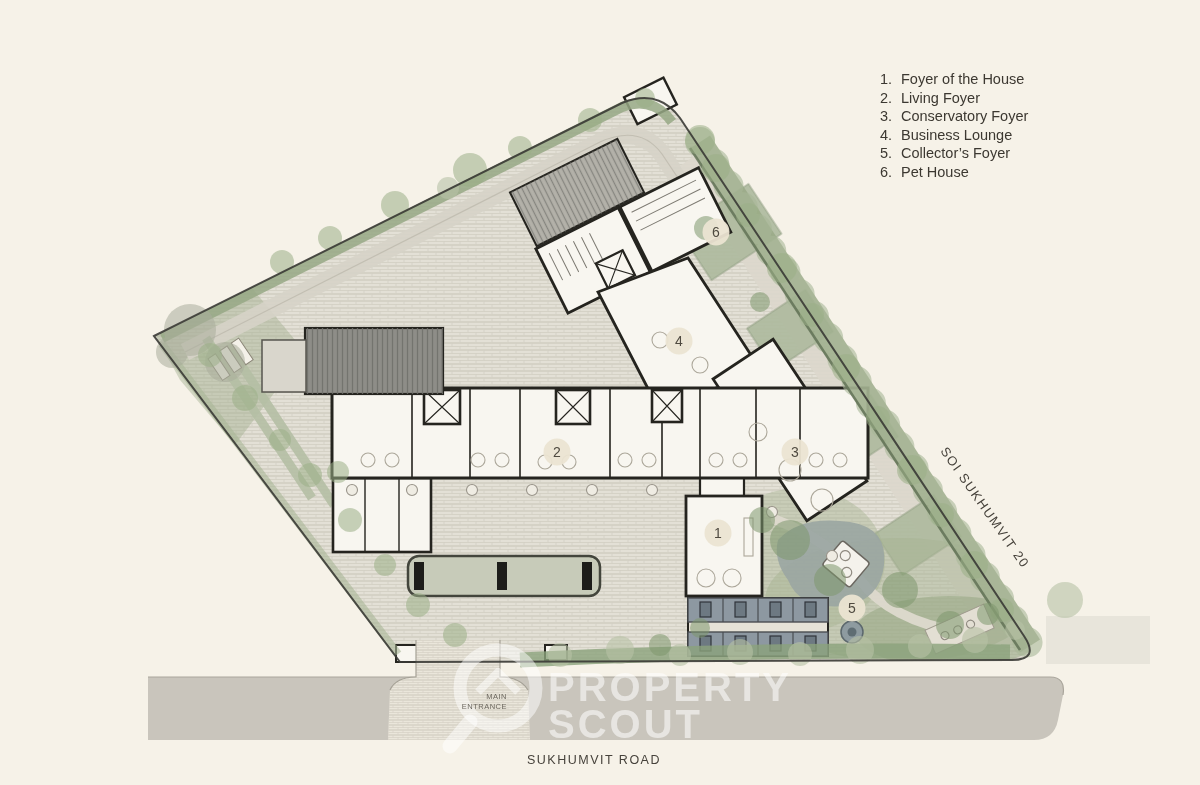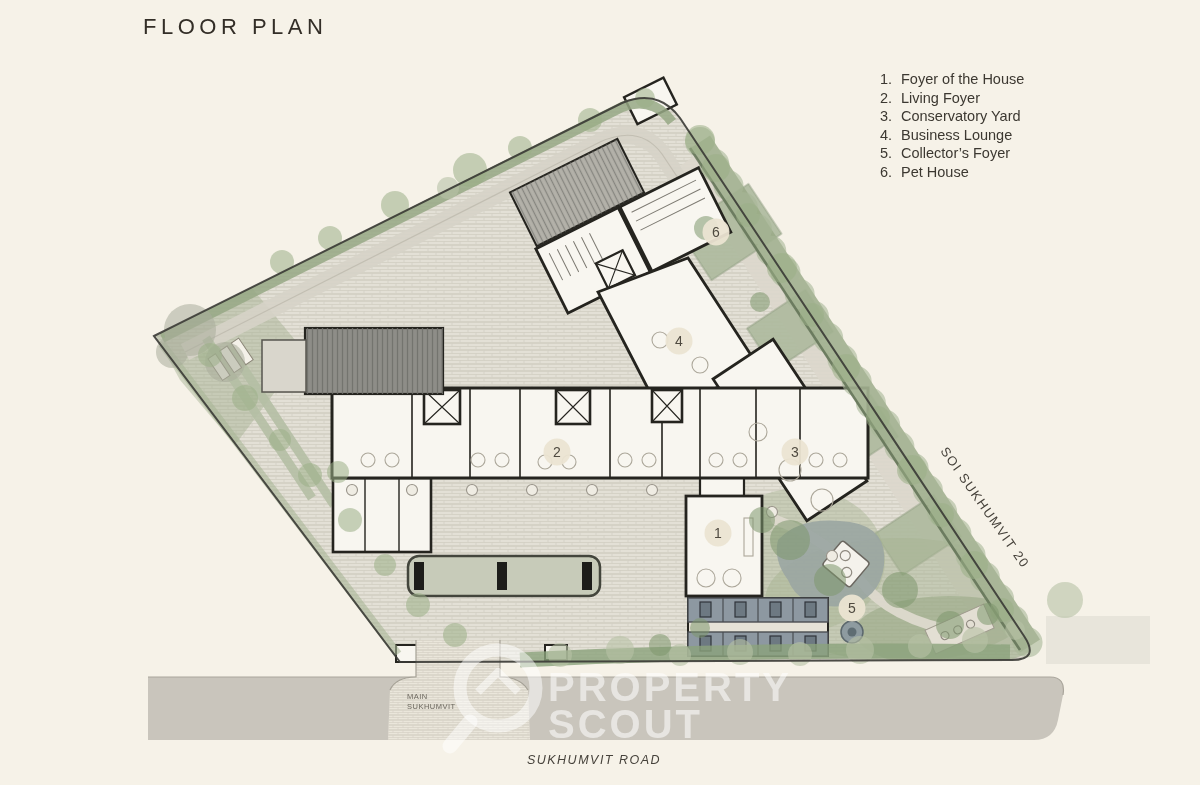--- a/index.html
+++ b/index.html
@@ -5,24 +5,24 @@
   html,body{margin:0;padding:0;}
   body{font-family:"Liberation Sans", sans-serif; background:#ffffff;}
   .stage{position:relative;width:1200px;height:785px;overflow:hidden;background:var(--bg,#f6f2e8);}
   .stage svg{position:absolute;left:0;top:0;}
   .page-title{position:absolute;left:143px;top:14px;font-size:22px;letter-spacing:4.5px;
     color:var(--text_dark,#332e27);font-weight:500;}
   .legend{position:absolute;left:874px;top:70px;list-style:none;margin:0;padding:0;}
   .legend li{display:flex;align-items:baseline;font-size:14.5px;color:#3c3831;line-height:18.5px;}
   .legend .num{width:18px;text-align:right;margin-right:9px;}
   .lbl{position:absolute;color:var(--text_mid,#46423b);}
-  .road-label{left:494px;top:753px;width:200px;text-align:center;font-size:12.5px;letter-spacing:1.5px;font-style:italic;}
+  .road-label{left:494px;top:753px;width:200px;text-align:center;font-size:12.5px;letter-spacing:1.5px;}
   .soi-label{left:900px;top:500px;width:170px;text-align:center;font-size:13px;letter-spacing:1.5px;
     transform:rotate(55deg);transform-origin:center;}
-  .entrance-label{left:407px;top:692px;width:100px;text-align:left;font-size:7.5px;letter-spacing:.5px;
+  .entrance-label{left:407px;top:692px;width:100px;text-align:right;font-size:7.5px;letter-spacing:.5px;
     color:#6b675e;line-height:9.5px;}
   
   .c-paving{fill:var(--paving,#e3e0d6);}
   .c-road{fill:var(--road,#c9c5bc);}
   .c-water{fill:var(--water,#9aa5a2);}
   .marker-circle{fill:var(--marker_fill,#ebe4d2);opacity:.95;}
   .marker-num{font:14px "Liberation Sans",sans-serif;fill:#4f4a40;text-anchor:middle;}
   .wm-text{font-family:"Liberation Sans",sans-serif;font-weight:bold;fill:rgba(255,255,255,.55);
     font-size:40px;letter-spacing:3px;}
 </style>
@@ -328,48 +328,47 @@
           <circle cx="852" cy="608" r="13.5" class="marker-circle"></circle>
           <text x="852" y="613" class="marker-num">5</text>
         </g>
         <g>
           <circle cx="716" cy="232" r="13.5" class="marker-circle"></circle>
           <text x="716" y="237" class="marker-num">6</text>
         </g>
       </g>
   </svg>
 
-  <div class="page-title">FLOOR PLAN</div>
 
   <ol class="legend">
     <li>
         <span class="num">1.</span>
         <span>Foyer of the House</span>
       </li>
     <li>
         <span class="num">2.</span>
         <span>Living Foyer</span>
       </li>
     <li>
         <span class="num">3.</span>
-        <span>Conservatory Yard</span>
+        <span>Conservatory Foyer</span>
       </li>
     <li>
         <span class="num">4.</span>
         <span>Business Lounge</span>
       </li>
     <li>
         <span class="num">5.</span>
         <span>Collector’s Foyer</span>
       </li>
     <li>
         <span class="num">6.</span>
         <span>Pet House</span>
       </li>
   </ol>
 
   <div class="lbl road-label">SUKHUMVIT ROAD</div>
   <div class="lbl soi-label">SOI SUKHUMVIT 20</div>
   <div class="lbl entrance-label">
     <div>MAIN</div>
-    <div>SUKHUMVIT</div>
+    <div>ENTRANCE</div>
   </div>
 </div>
 
 </body></html>

